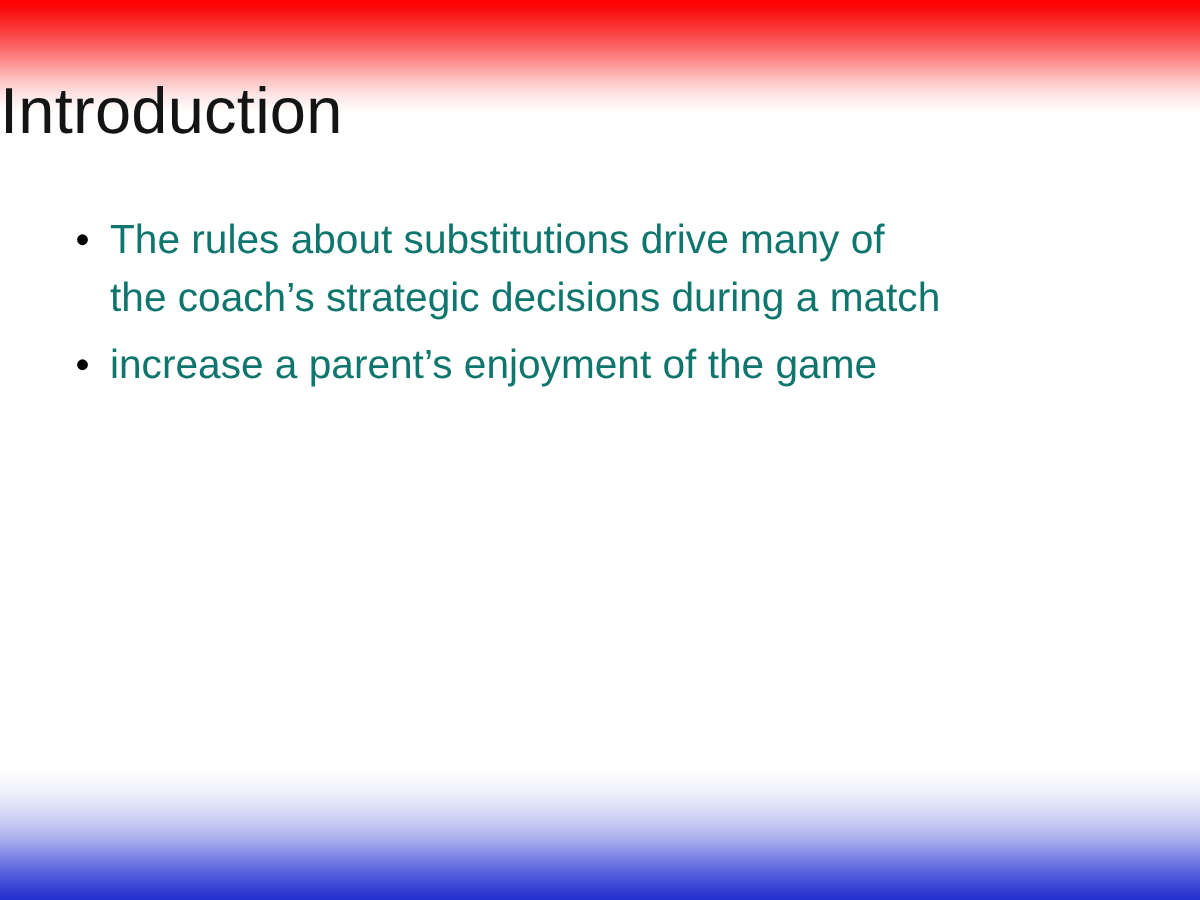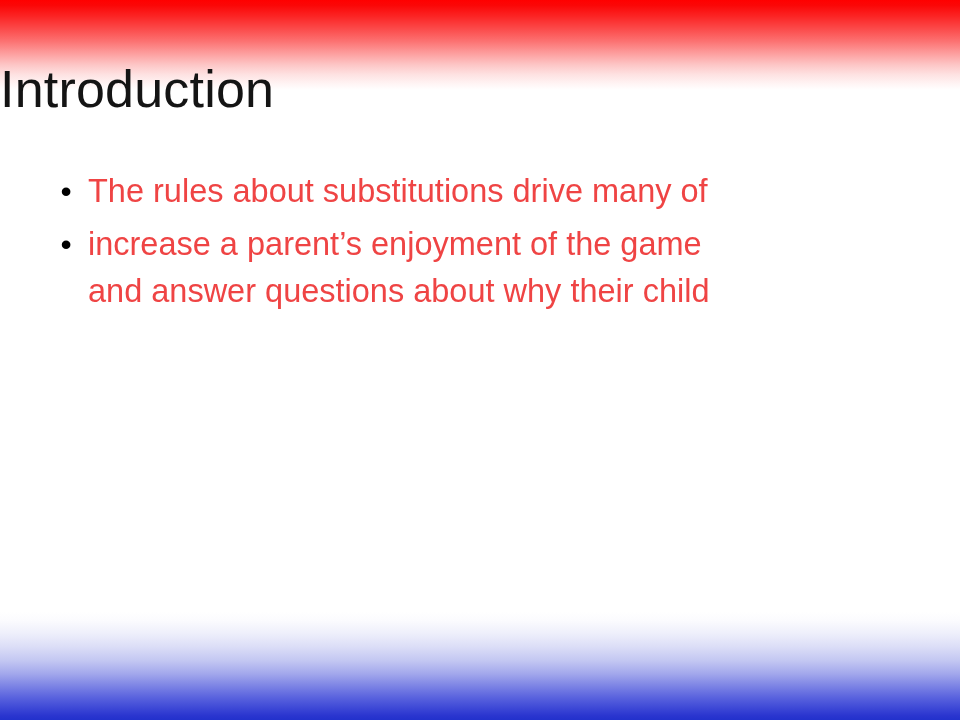--- a/index.html
+++ b/index.html
@@ -86,21 +86,21 @@
     font-size: 32px;
     line-height: 47px;
     color: #000000;
     text-align: center;
     user-select: none;
   }
   .bullet-text {
     flex: 1 1 auto;
     font-size: 32.5px;
     line-height: 47px;
-    color: #ef4444;
+    color: #0f766e;
     font-weight: 400;
     max-width: 800px;
   }
   .bullet-line {
     display: block;
     white-space: pre;
   }
 </style>
 </head>
 <body>
@@ -110,28 +110,28 @@
   <div class="band-top"></div>
 
   <div class="title">Introduction</div>
 
   <div class="body">
 
     <div class="bullet-row">
       <span class="bullet-marker">•</span>
       <span class="bullet-text">
         <span class="bullet-line">The rules about substitutions drive many of</span>
+        <span class="bullet-line">the coach’s strategic decisions during a match</span>
       </span>
     </div>
 
     <div class="bullet-row">
       <span class="bullet-marker">•</span>
       <span class="bullet-text">
         <span class="bullet-line">increase a parent’s enjoyment of the game</span>
-        <span class="bullet-line">and answer questions about why their child</span>
       </span>
     </div>
 
   </div>
 
   <div class="band-bottom"></div>
 
 </div>
 
 </body></html>

